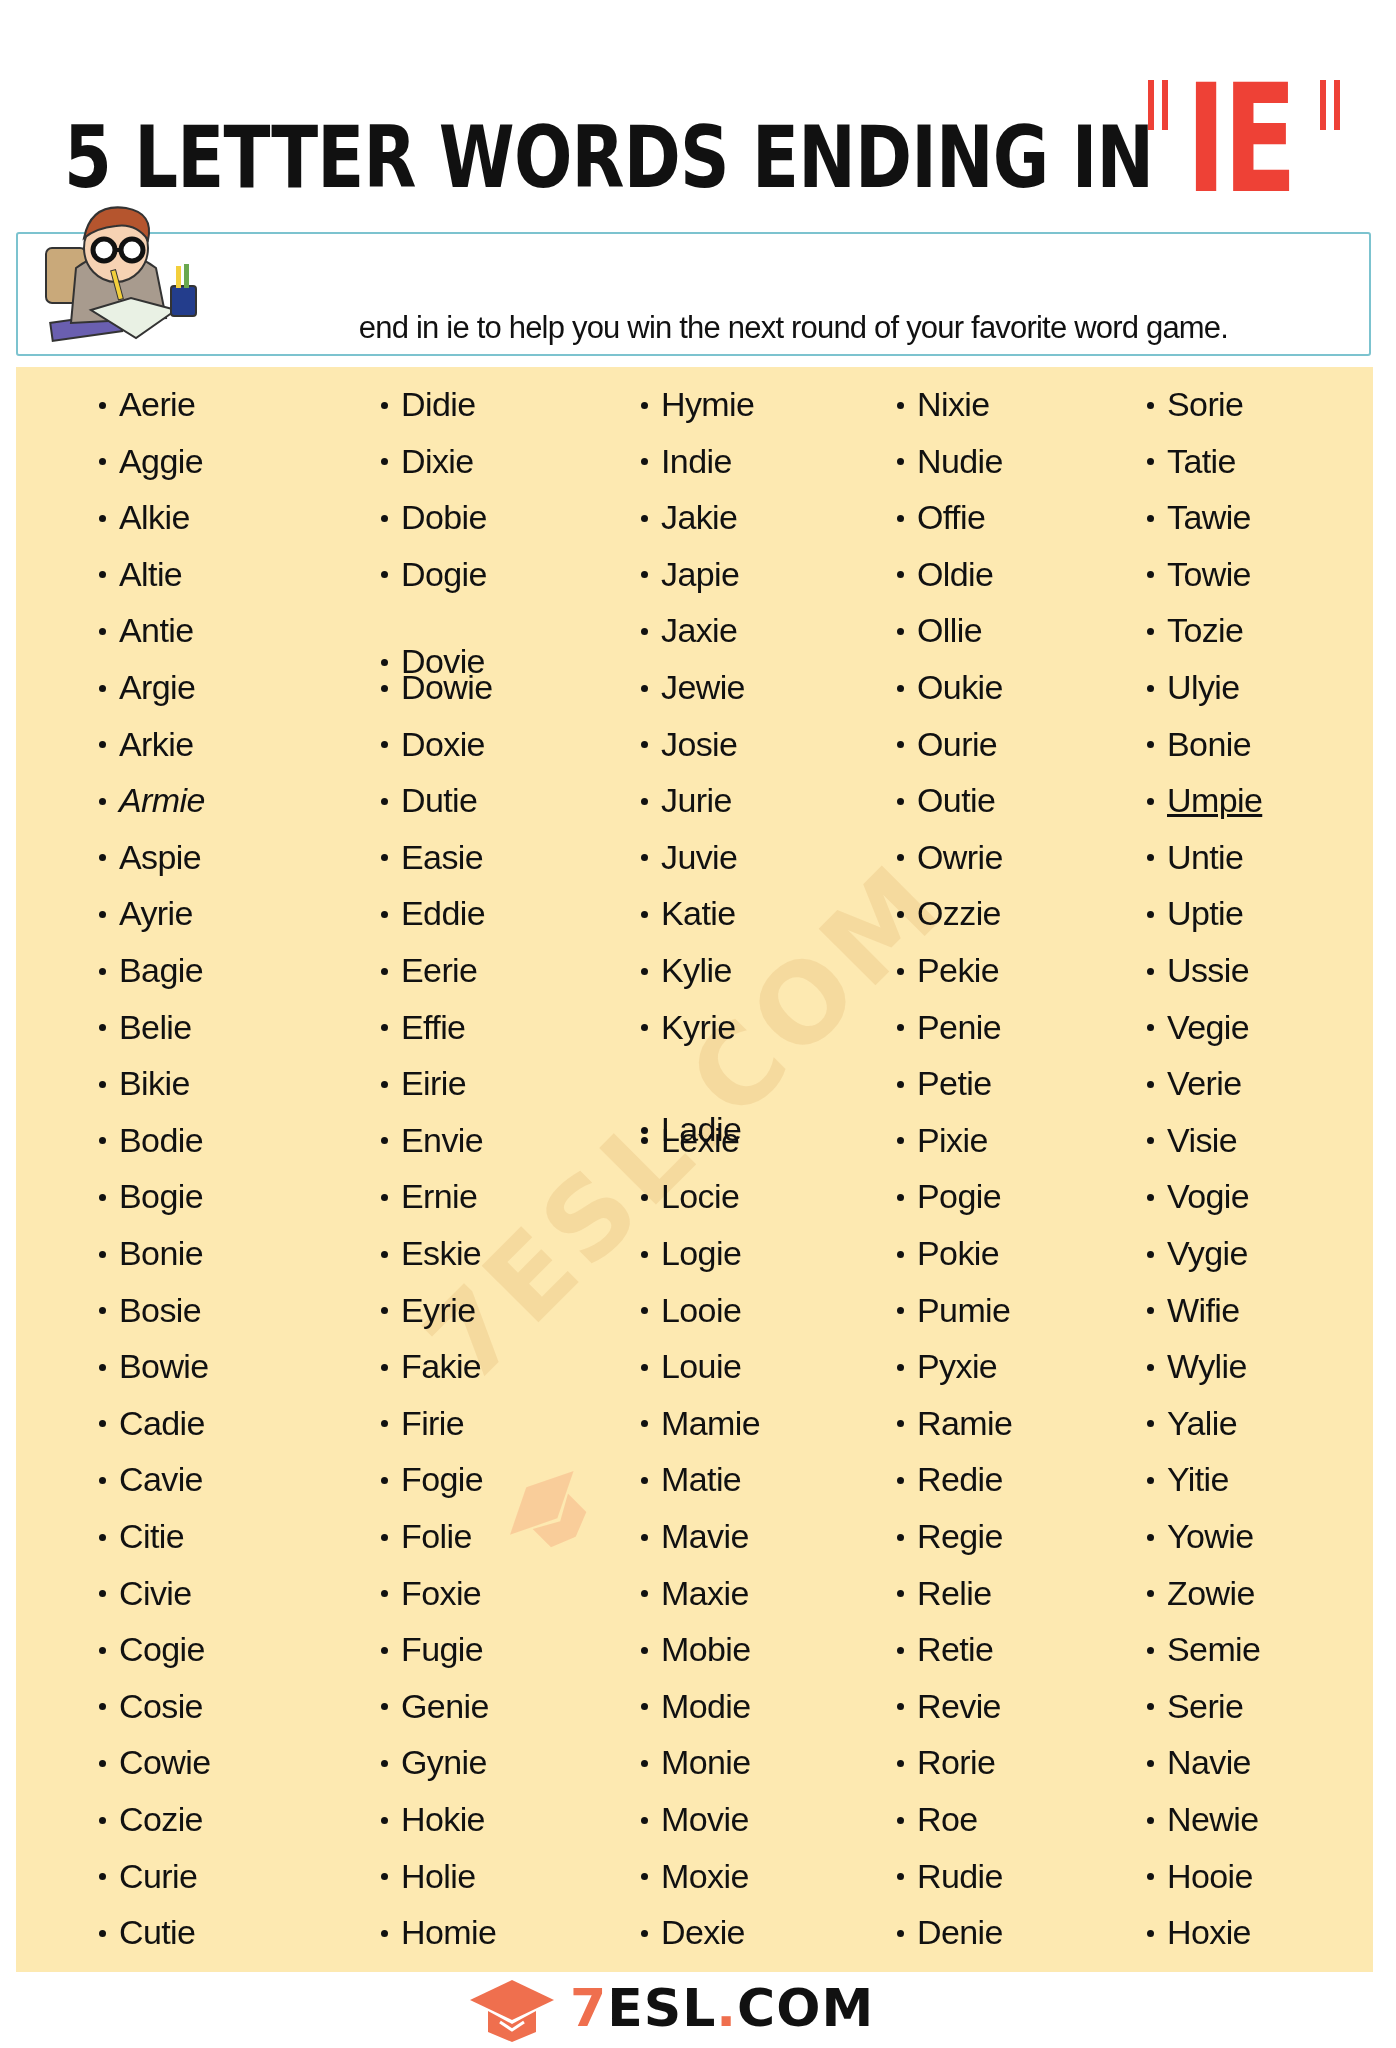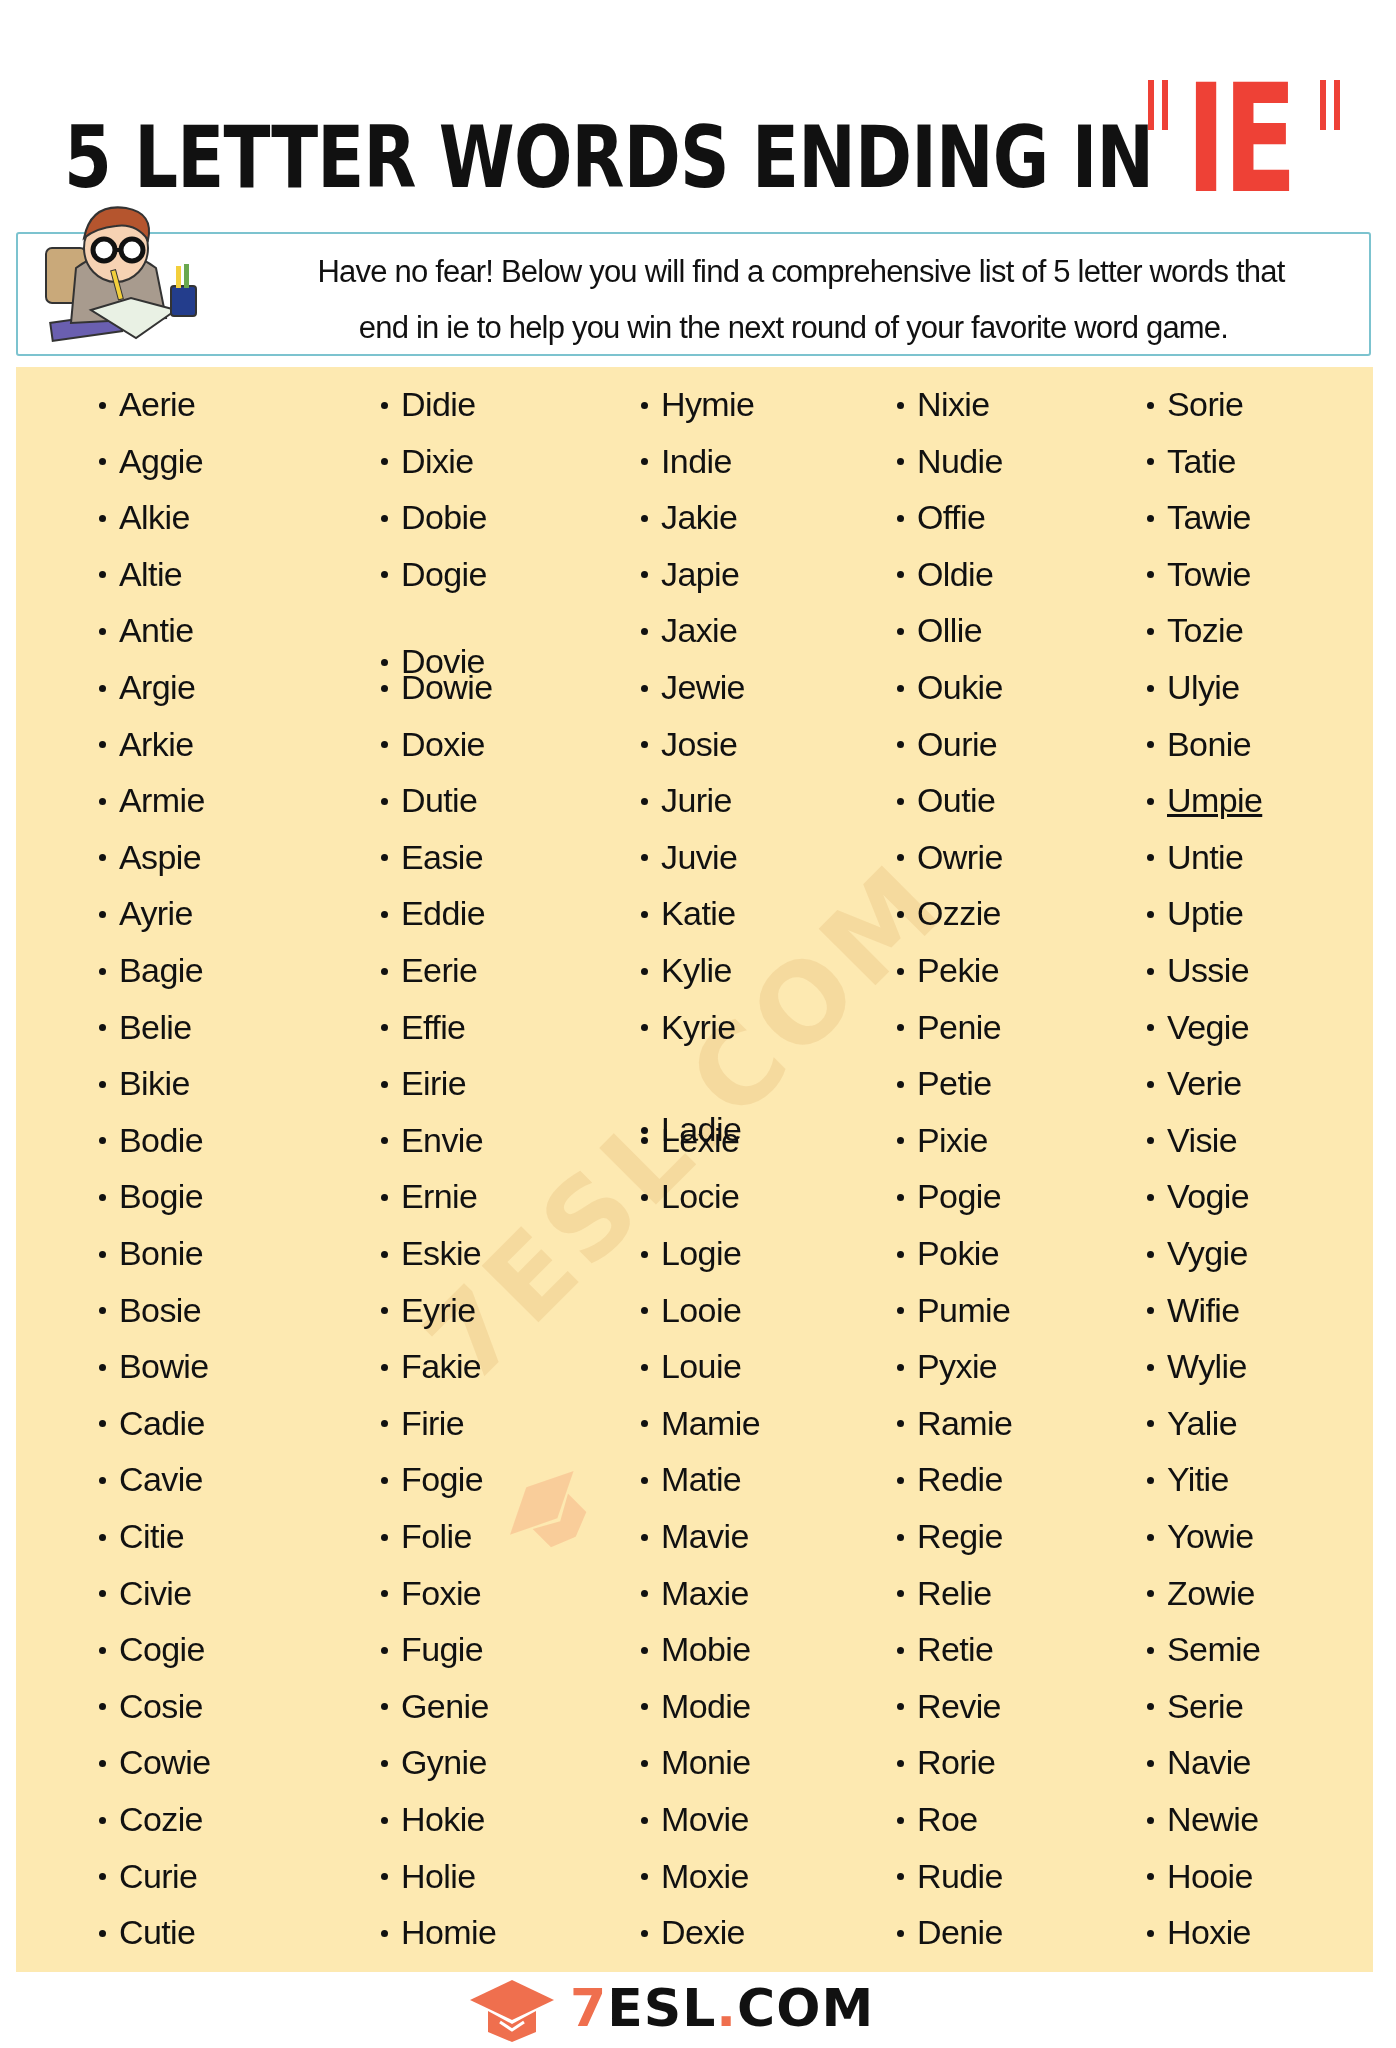--- a/index.html
+++ b/index.html
@@ -32,21 +32,20 @@
 </div>
 <div class="title-accent">
   <span class="ie-quote" style="left:0;"></span>
   <span class="ie-quote" style="left:14px;"></span>
   <span class="ie-letters">IE</span>
   <span class="ie-quote" style="left:172px;"></span>
   <span class="ie-quote" style="left:186px;"></span>
 </div>
 
 <div class="intro-box">
-  <div class="intro-line l1">Have no fear! Below you will find a comprehensive list of 5 letter words that</div>
   <div class="intro-line l2">end in ie to help you win the next round of your favorite word game.</div>
 </div>
 
 <svg class="student" viewBox="0 0 170 160">
   <rect x="10" y="50" width="40" height="55" rx="6" fill="#c9a97a" stroke="#333" stroke-width="2"></rect>
   <rect x="15" y="120" width="70" height="18" fill="#6a5fb0" stroke="#333" stroke-width="2" transform="rotate(-8 50 128)"></rect>
   <path d="M40 70 Q80 40 120 70 L130 120 L35 125 Z" fill="#a89b8e" stroke="#333" stroke-width="2"></path>
   <ellipse cx="80" cy="50" rx="32" ry="34" fill="#f6d2b3" stroke="#333" stroke-width="2"></ellipse>
   <path d="M48 40 Q55 5 90 10 Q118 15 112 42 Q100 25 80 28 Q60 30 48 40 Z" fill="#b5552e" stroke="#333" stroke-width="2"></path>
   <circle cx="68" cy="52" r="11" fill="#fff" stroke="#111" stroke-width="5"></circle>
@@ -68,21 +67,21 @@
 
   <div id="word-columns">
       <div class="col" style="left: 83px;">
         <div class="word" style="top: 17px;"><span class="bullet"></span><span>Aerie</span></div>
         <div class="word" style="top: 73.6px;"><span class="bullet"></span><span>Aggie</span></div>
         <div class="word" style="top: 130.2px;"><span class="bullet"></span><span>Alkie</span></div>
         <div class="word" style="top: 186.8px;"><span class="bullet"></span><span>Altie</span></div>
         <div class="word" style="top: 243.4px;"><span class="bullet"></span><span>Antie</span></div>
         <div class="word" style="top: 300px;"><span class="bullet"></span><span>Argie</span></div>
         <div class="word" style="top: 356.6px;"><span class="bullet"></span><span>Arkie</span></div>
-        <div class="word" style="top: 413.2px;"><span class="bullet"></span><span>Armie</span></div>
+        <div class="word" style="top: 413.2px; font-style: italic;"><span class="bullet"></span><span>Armie</span></div>
         <div class="word" style="top: 469.8px;"><span class="bullet"></span><span>Aspie</span></div>
         <div class="word" style="top: 526.4px;"><span class="bullet"></span><span>Ayrie</span></div>
         <div class="word" style="top: 583px;"><span class="bullet"></span><span>Bagie</span></div>
         <div class="word" style="top: 639.6px;"><span class="bullet"></span><span>Belie</span></div>
         <div class="word" style="top: 696.2px;"><span class="bullet"></span><span>Bikie</span></div>
         <div class="word" style="top: 752.8px;"><span class="bullet"></span><span>Bodie</span></div>
         <div class="word" style="top: 809.4px;"><span class="bullet"></span><span>Bogie</span></div>
         <div class="word" style="top: 866px;"><span class="bullet"></span><span>Bonie</span></div>
         <div class="word" style="top: 922.6px;"><span class="bullet"></span><span>Bosie</span></div>
         <div class="word" style="top: 979.2px;"><span class="bullet"></span><span>Bowie</span></div>

